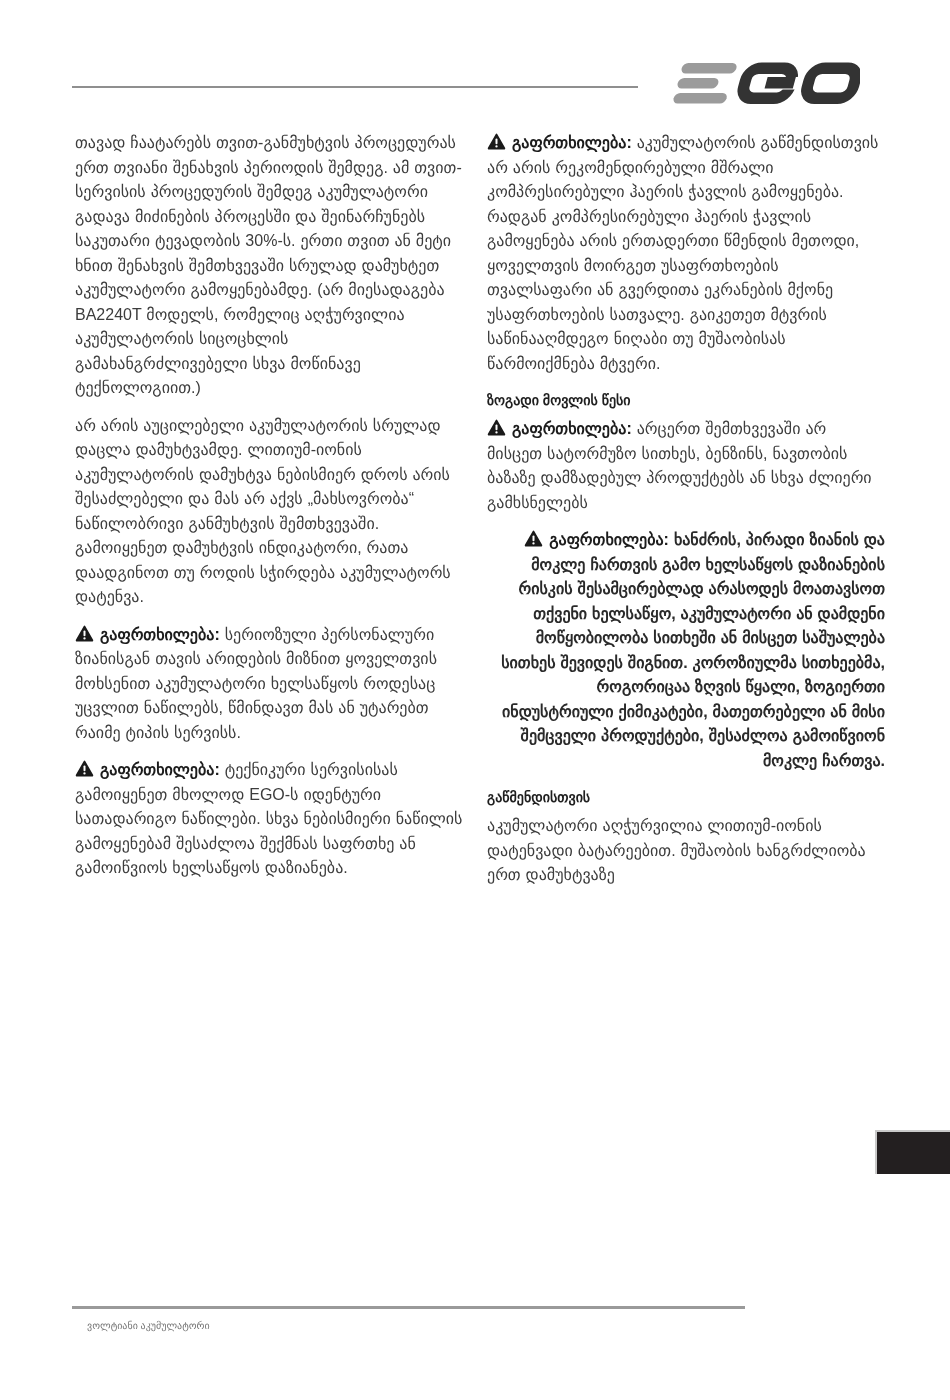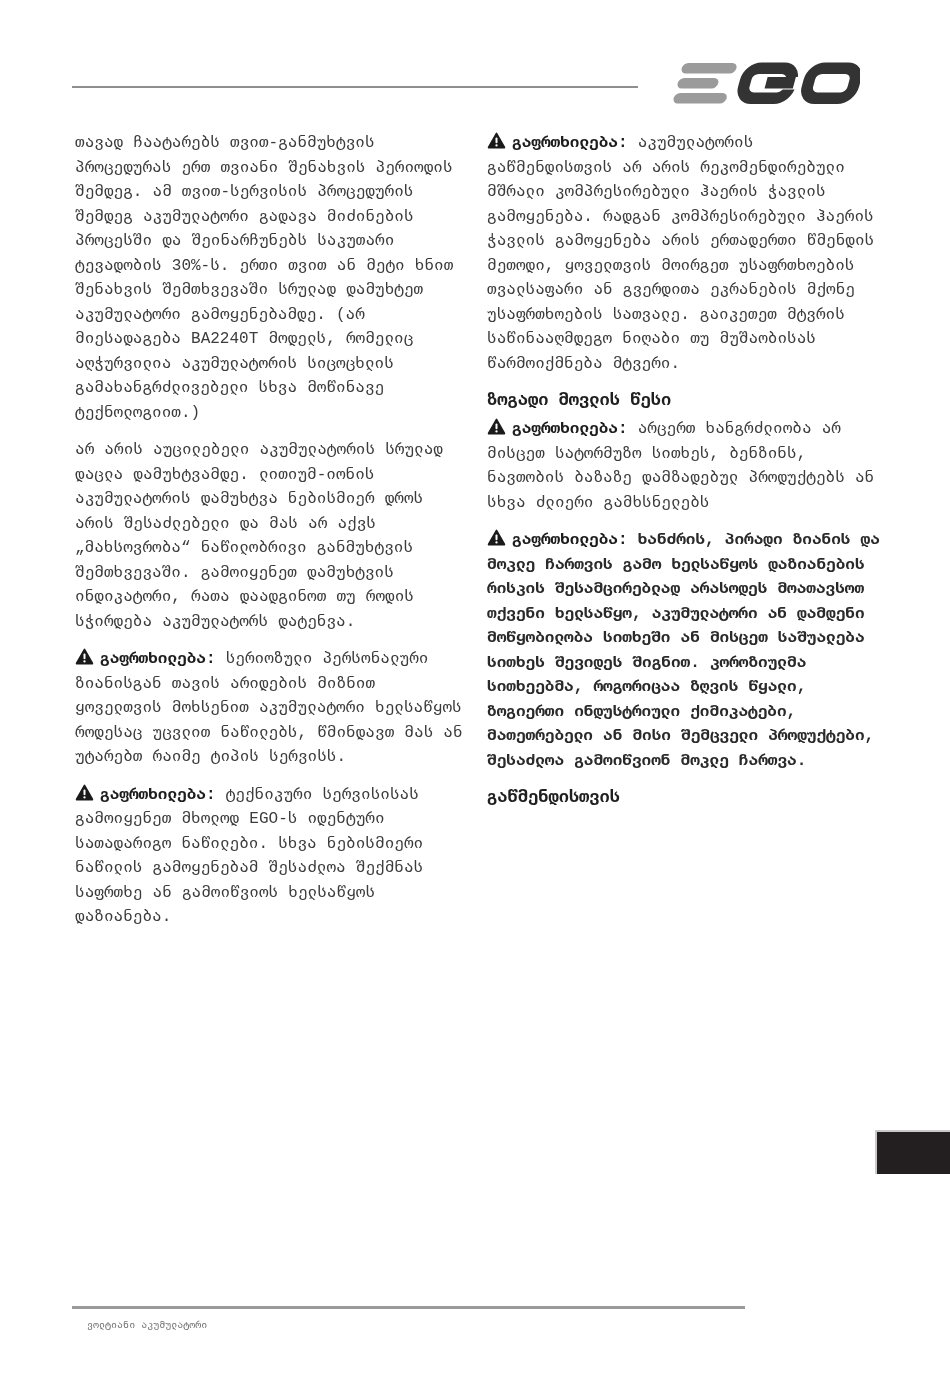--- a/index.html
+++ b/index.html
@@ -1,37 +1,37 @@
 <!DOCTYPE html>
 <html lang="ka"><head>
 <meta charset="utf-8">
 <style>
   html,body{margin:0;padding:0;background:#ffffff;}
   .page{
     position:relative;width:950px;height:1400px;background:#ffffff;overflow:hidden;
-    font-family:Liberation Mono, monospace;
+    font-family:Liberation Sans, sans-serif;
   }
   .top-rule{position:absolute;left:72px;top:86px;width:566px;height:2px;background:#8f8f8f;}
   .logo{position:absolute;left:648px;top:62px;width:212px;height:48px;}
   .col{position:absolute;top:131px;}
   .col-left{left:75px;width:390px;}
   .col-right{left:487px;width:398px;}
   .para{
     font-size:16px;line-height:24.5px;color:#3c3c3c;margin:0 0 13px 0;
     text-align:left;word-spacing:0.5px;
   }
   .subhead{
-    font-size:17px;line-height:23px;font-weight:bold;color:#1f1f1f;margin:12px 0 5px 0;
+    font-size:14px;line-height:23px;font-weight:bold;color:#1f1f1f;margin:12px 0 5px 0;
   }
   .bigtitle{
     font-size:33px;line-height:40px;font-weight:bold;color:#1c1c1c;margin:20px 0 10px 0;
     letter-spacing:0.5px;
   }
   .warn .wlabel{font-weight:bold;color:#1c1c1c;}
-  .warn.allbold{font-weight:bold;color:#2a2a2a;}
+  .warn.allbold{font-weight:bold;color:#2a2a2a;text-align:right;}
   .wicon{display:inline-block;width:19px;height:17px;margin-right:6px;vertical-align:-2px;}
   .wicon svg{display:block;width:19px;height:17px;}
   .wtext2{display:block;margin-top:9px;}
   .side-tab{
     position:absolute;right:0;top:1130px;width:73px;height:42px;background:#231f20;
     border-top:2px solid #c9c9c9;border-left:2px solid #c9c9c9;
   }
   .footer-rule{position:absolute;left:72px;top:1306px;width:673px;height:3px;background:#9a9a9a;}
   .footer-text{
     position:absolute;left:87px;top:1317px;font-size:10px;line-height:18px;color:#737373;
@@ -76,27 +76,28 @@
       <p class="para warn"><span class="wicon"><svg viewBox="0 0 24 22" xmlns="http://www.w3.org/2000/svg">
             <path d="M10.9 1.6 L0.9 19.2 a1.4 1.4 0 0 0 1.2 2.1 h19.8 a1.4 1.4 0 0 0 1.2-2.1 L13.1 1.6 a1.3 1.3 0 0 0-2.2 0 Z" fill="#1a1a1a"></path>
             <rect x="10.7" y="7.2" width="2.6" height="7.2" rx="1.2" fill="#ffffff"></rect>
             <circle cx="12" cy="17.4" r="1.5" fill="#ffffff"></circle>
           </svg></span><b class="wlabel">გაფრთხილება:</b> <span>აკუმულატორის გაწმენდისთვის არ არის რეკომენდირებული მშრალი კომპრესირებული ჰაერის ჭავლის გამოყენება. რადგან კომპრესირებული ჰაერის ჭავლის გამოყენება არის ერთადერთი წმენდის მეთოდი, ყოველთვის მოირგეთ უსაფრთხოების თვალსაფარი ან გვერდითა ეკრანების მქონე უსაფრთხოების სათვალე. გაიკეთეთ მტვრის საწინააღმდეგო ნიღაბი თუ მუშაობისას წარმოიქმნება მტვერი.</span></p>
       <h3 class="subhead">ზოგადი მოვლის წესი</h3>
       <p class="para warn"><span class="wicon"><svg viewBox="0 0 24 22" xmlns="http://www.w3.org/2000/svg">
             <path d="M10.9 1.6 L0.9 19.2 a1.4 1.4 0 0 0 1.2 2.1 h19.8 a1.4 1.4 0 0 0 1.2-2.1 L13.1 1.6 a1.3 1.3 0 0 0-2.2 0 Z" fill="#1a1a1a"></path>
             <rect x="10.7" y="7.2" width="2.6" height="7.2" rx="1.2" fill="#ffffff"></rect>
             <circle cx="12" cy="17.4" r="1.5" fill="#ffffff"></circle>
-          </svg></span><b class="wlabel">გაფრთხილება:</b> <span>არცერთ ხანგრძლიობა არ მისცეთ სატორმუზო სითხეს, ბენზინს, ნავთობის ბაზაზე დამზადებულ პროდუქტებს ან სხვა ძლიერი გამხსნელებს</span></p>
+          </svg></span><b class="wlabel">გაფრთხილება:</b> <span>არცერთ შემთხვევაში არ მისცეთ სატორმუზო სითხეს, ბენზინს, ნავთობის ბაზაზე დამზადებულ პროდუქტებს ან სხვა ძლიერი გამხსნელებს</span></p>
       <p class="para warn allbold"><span class="wicon"><svg viewBox="0 0 24 22" xmlns="http://www.w3.org/2000/svg">
             <path d="M10.9 1.6 L0.9 19.2 a1.4 1.4 0 0 0 1.2 2.1 h19.8 a1.4 1.4 0 0 0 1.2-2.1 L13.1 1.6 a1.3 1.3 0 0 0-2.2 0 Z" fill="#1a1a1a"></path>
             <rect x="10.7" y="7.2" width="2.6" height="7.2" rx="1.2" fill="#ffffff"></rect>
             <circle cx="12" cy="17.4" r="1.5" fill="#ffffff"></circle>
           </svg></span><b class="wlabel">გაფრთხილება:</b> <span>ხანძრის, პირადი ზიანის და მოკლე ჩართვის გამო ხელსაწყოს დაზიანების რისკის შესამცირებლად არასოდეს მოათავსოთ თქვენი ხელსაწყო, აკუმულატორი ან დამდენი მოწყობილობა სითხეში ან მისცეთ საშუალება სითხეს შევიდეს შიგნით. კოროზიულმა სითხეებმა, როგორიცაა ზღვის წყალი, ზოგიერთი ინდუსტრიული ქიმიკატები, მათეთრებელი ან მისი შემცველი პროდუქტები, შესაძლოა გამოიწვიონ მოკლე ჩართვა.</span></p>
       <h3 class="subhead">გაწმენდისთვის</h3>
+      <p class="para">აკუმულატორი აღჭურვილია ლითიუმ-იონის დატენვადი ბატარეებით. მუშაობის ხანგრძლიობა ერთ დამუხტვაზე</p>
     </div>
 
   <div class="side-tab"></div>
 
   <div class="footer-rule"></div>
   <div class="footer-text">ვოლტიანი აკუმულატორი</div>
 
 </div>
 
 </body></html>

